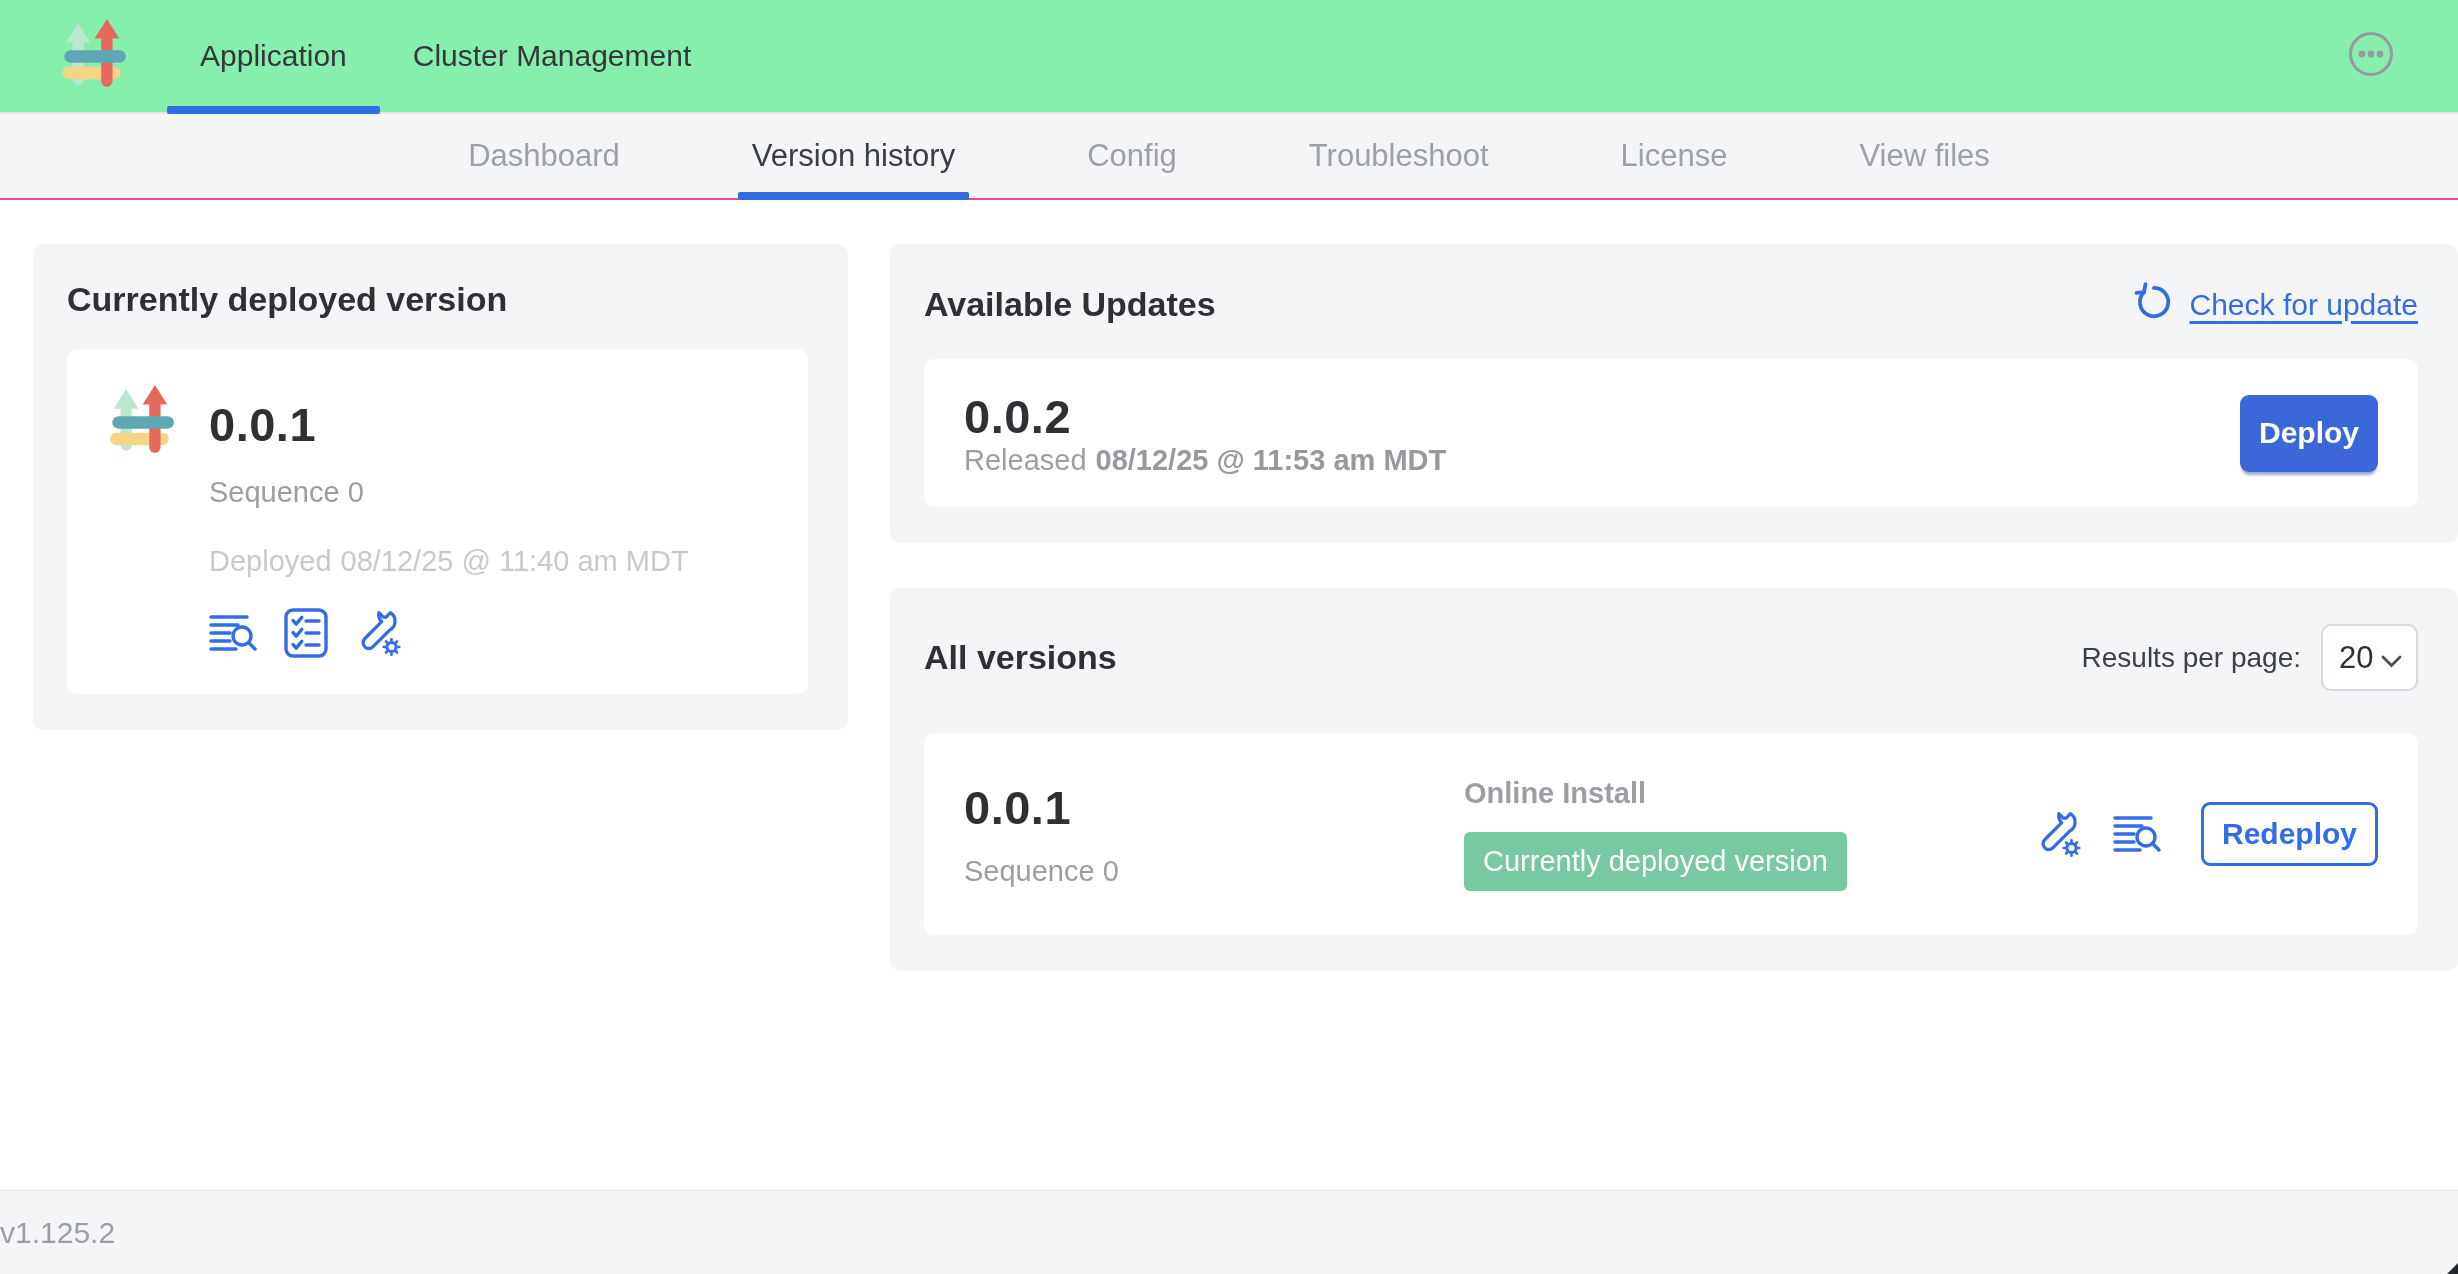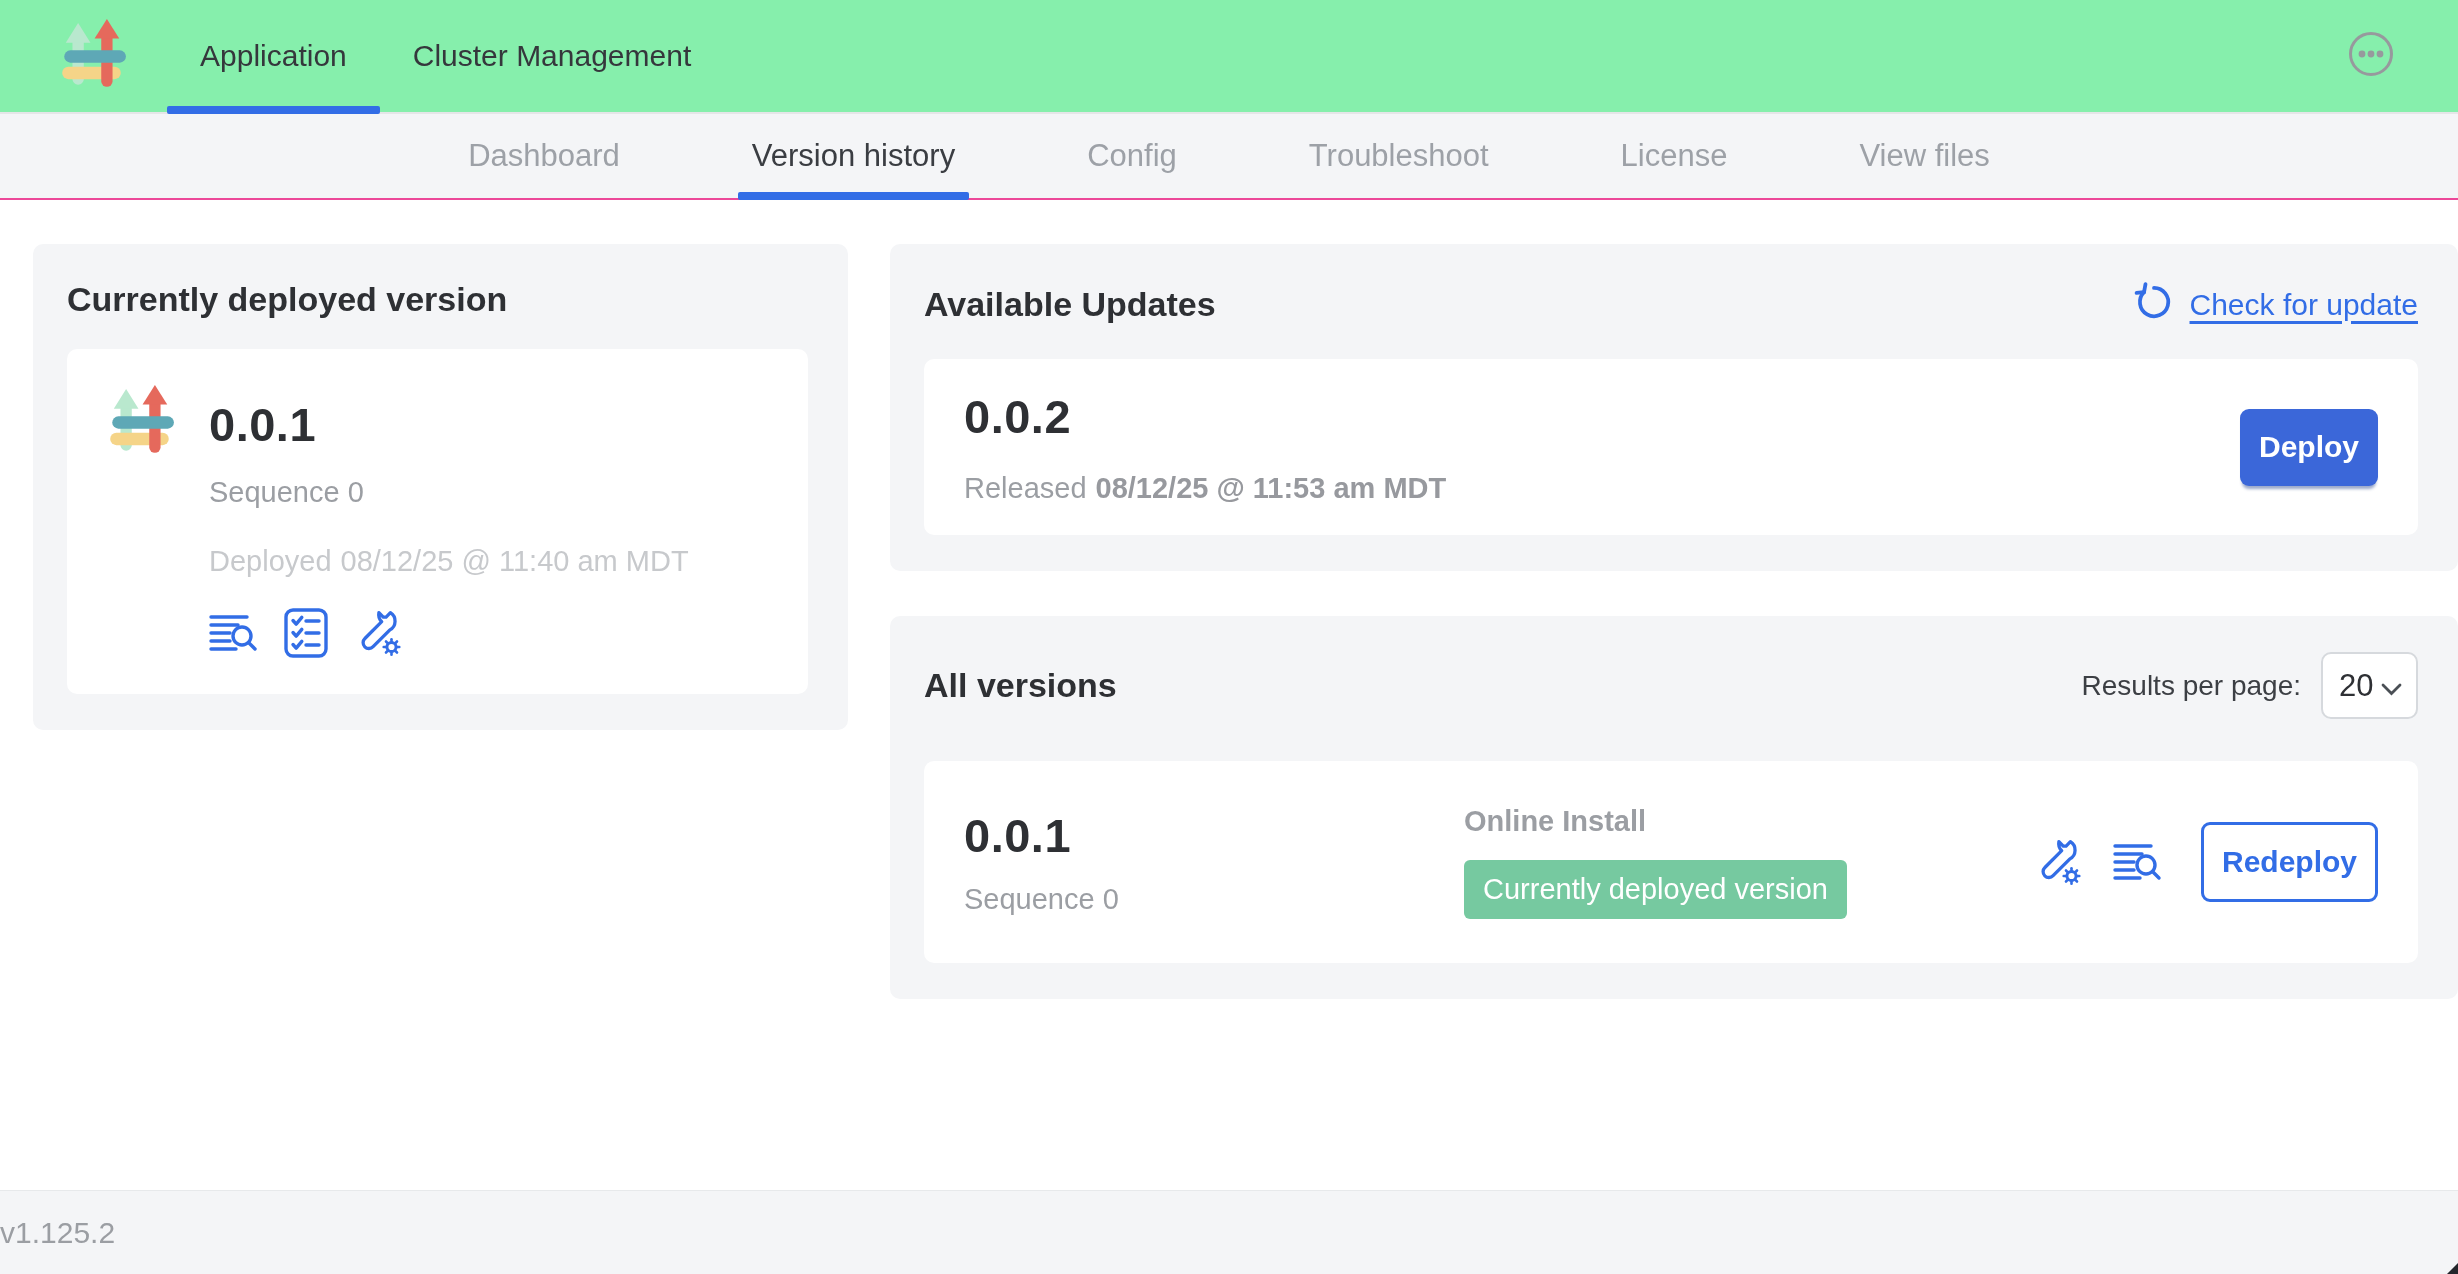--- a/index.html
+++ b/index.html
@@ -93,21 +93,21 @@
     display: flex; align-items: center; gap: 15px;
     color: #326de6; font-size: 30px; font-weight: 500;
     cursor: pointer;
   }
   .check-link .link-text { text-decoration: underline; text-underline-offset: 6px; }
   .update-card {
     margin-top: 30px;
     padding: 30px 40px;
     display: flex; align-items: center; justify-content: space-between;
   }
-  .released { margin-top: 28px; font-size: 29px; color: #9b9ea3; }
+  .released { font-size: 29px; color: #9b9ea3; }
   .released .ts-bold { font-weight: 700; color: #97999e; }
   .deploy-btn {
     background: #3b67d9; color: #fff;
     border: none; border-radius: 9px;
     width: 138px; height: 77px;
     font-family: inherit; font-size: 30px; font-weight: 700;
     cursor: pointer;
     box-shadow: 0 5px 3px -2px rgba(36,66,140,0.45);
   }
   
@@ -132,21 +132,21 @@
   .install-type { font-size: 29px; font-weight: 600; color: #9b9ea3; }
   .status-badge {
     display: inline-block; margin-top: 22px;
     background: #76c9a0; color: #ffffff;
     font-size: 29px; padding: 13px 19px;
     border-radius: 6px;
   }
   .vr-actions { display: flex; align-items: center; gap: 30px; }
   .redeploy-btn {
     margin-left: 8px;
-    width: 177px; height: 80px;
+    width: 177px; height: 64px;
     background: #fff; border: 3px solid #326de6; border-radius: 9px;
     color: #326de6; font-family: inherit; font-size: 30px; font-weight: 700;
     cursor: pointer;
     display: flex; align-items: center; justify-content: center;
   }
   
   .footer {
     position: absolute; left: 0; right: 0; bottom: 0;
     height: 84px;
     background: #f4f5f7; border-top: 1px solid #e7e9eb;

